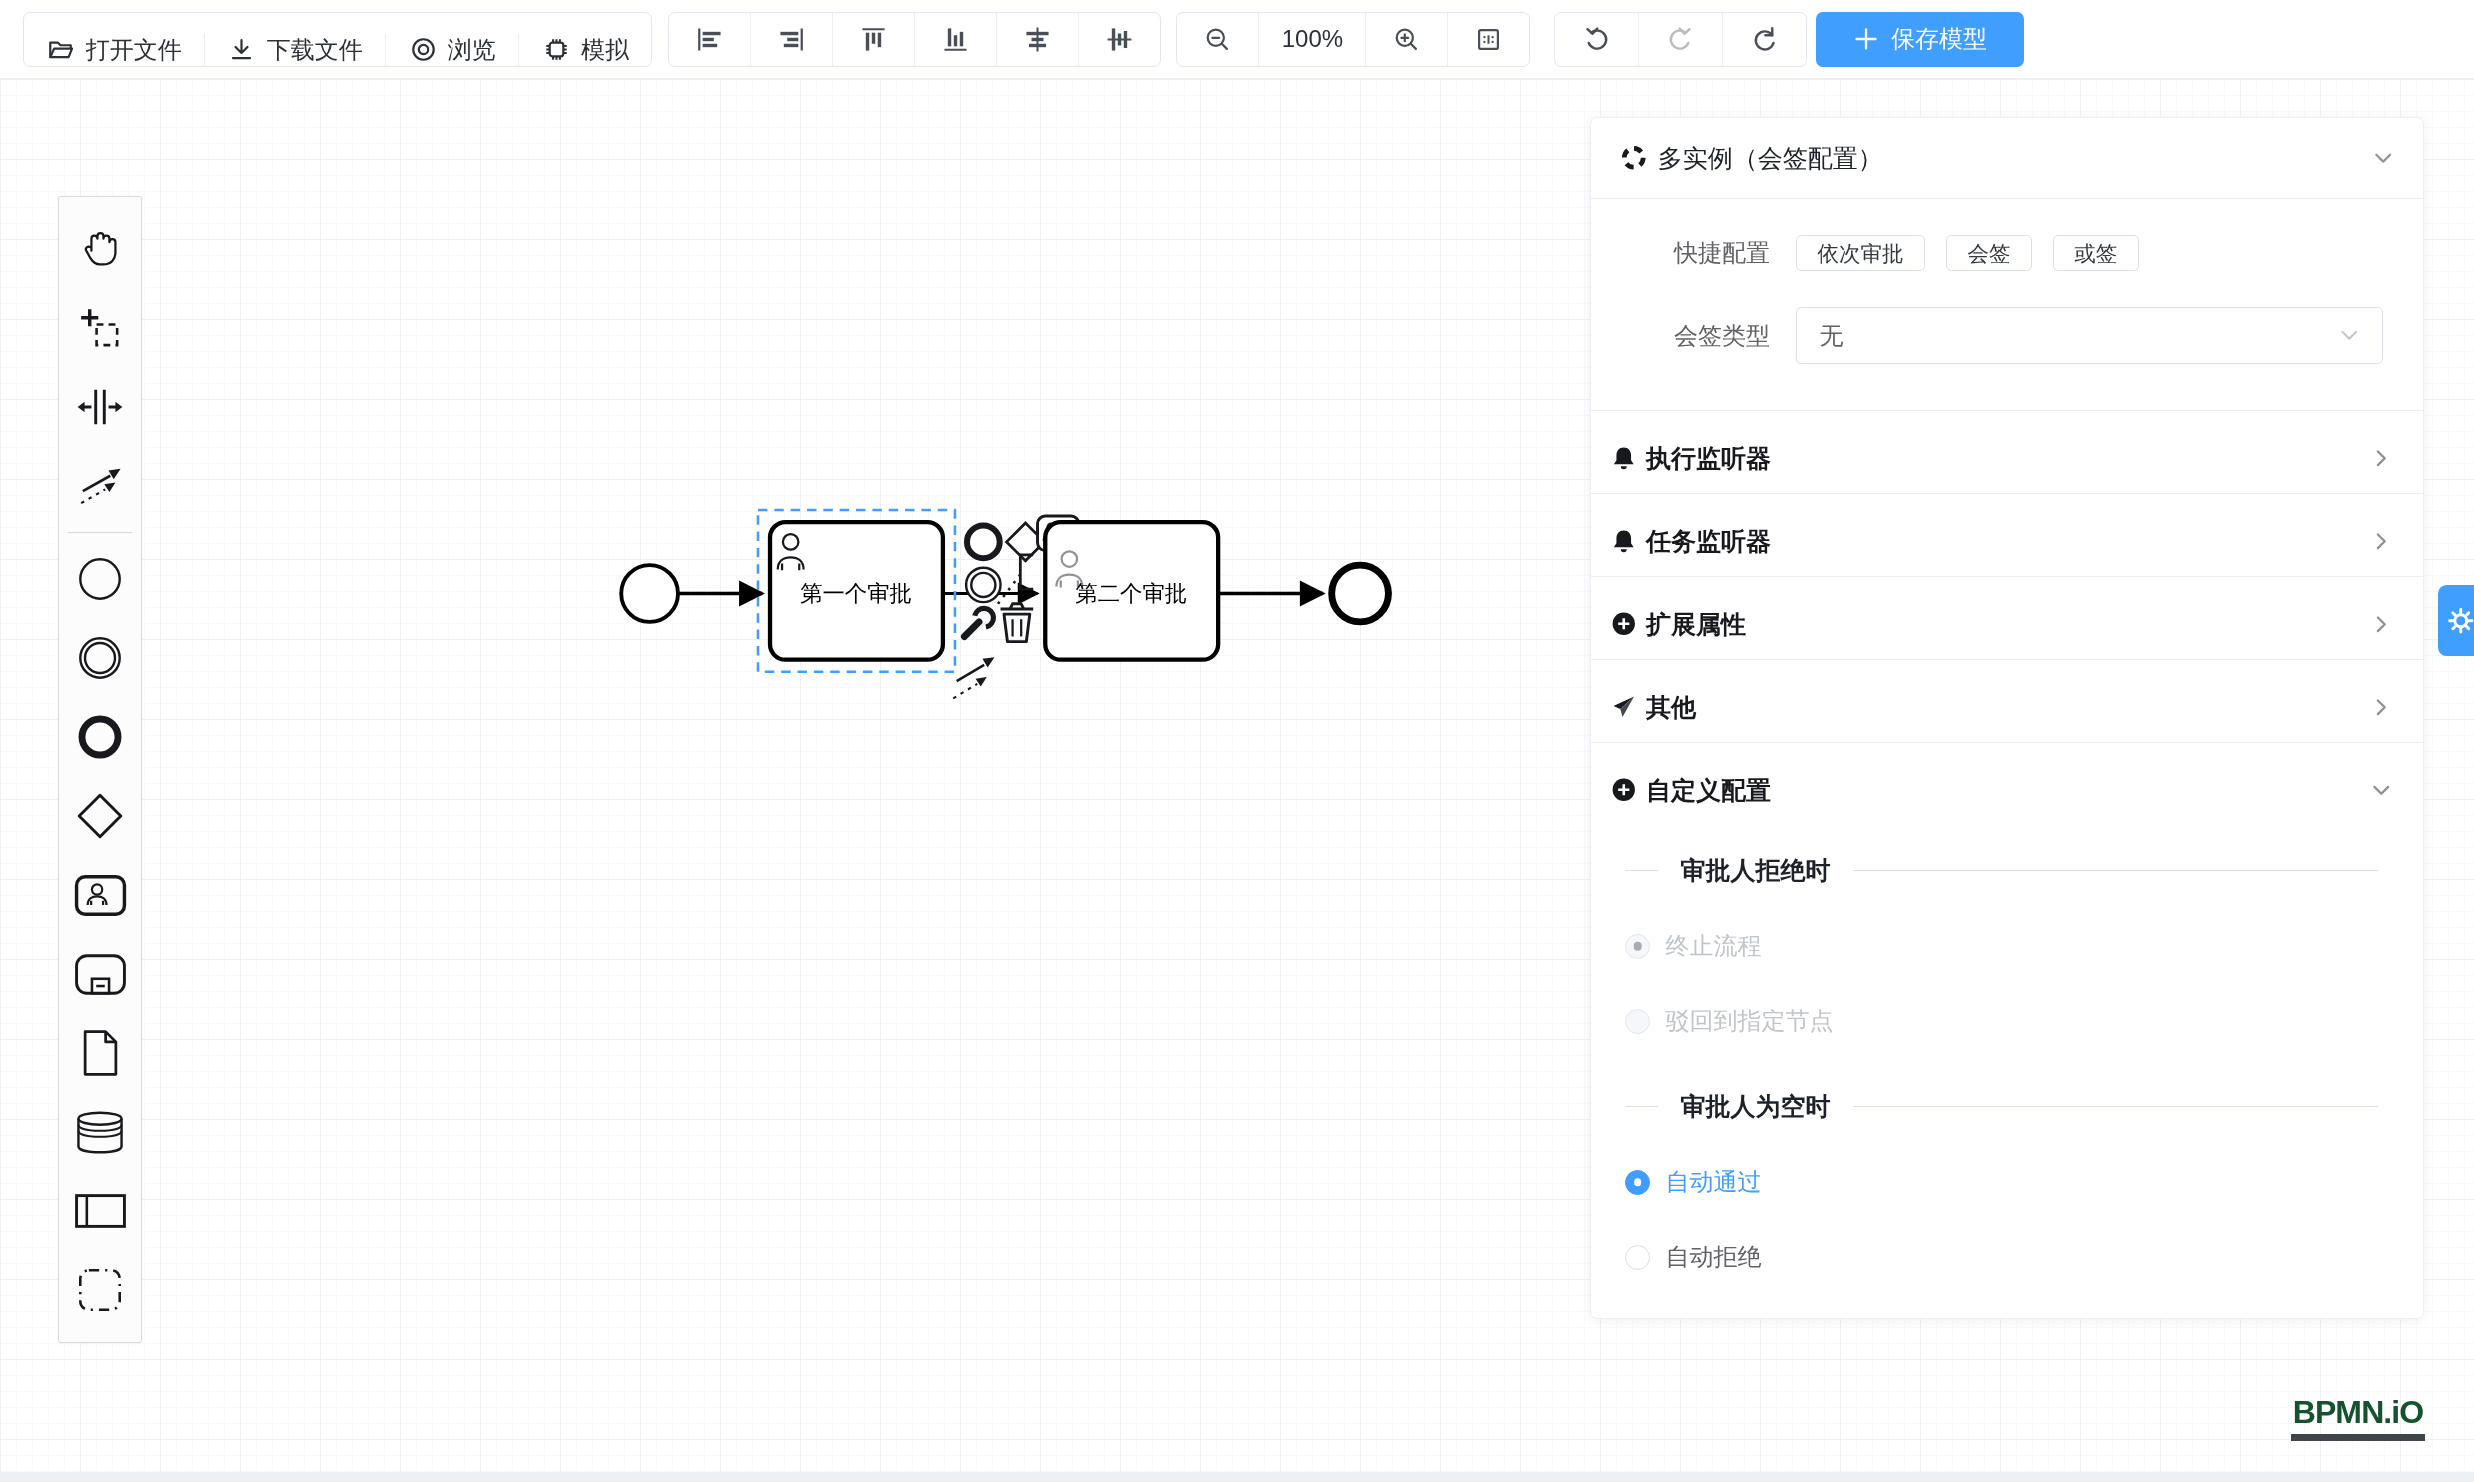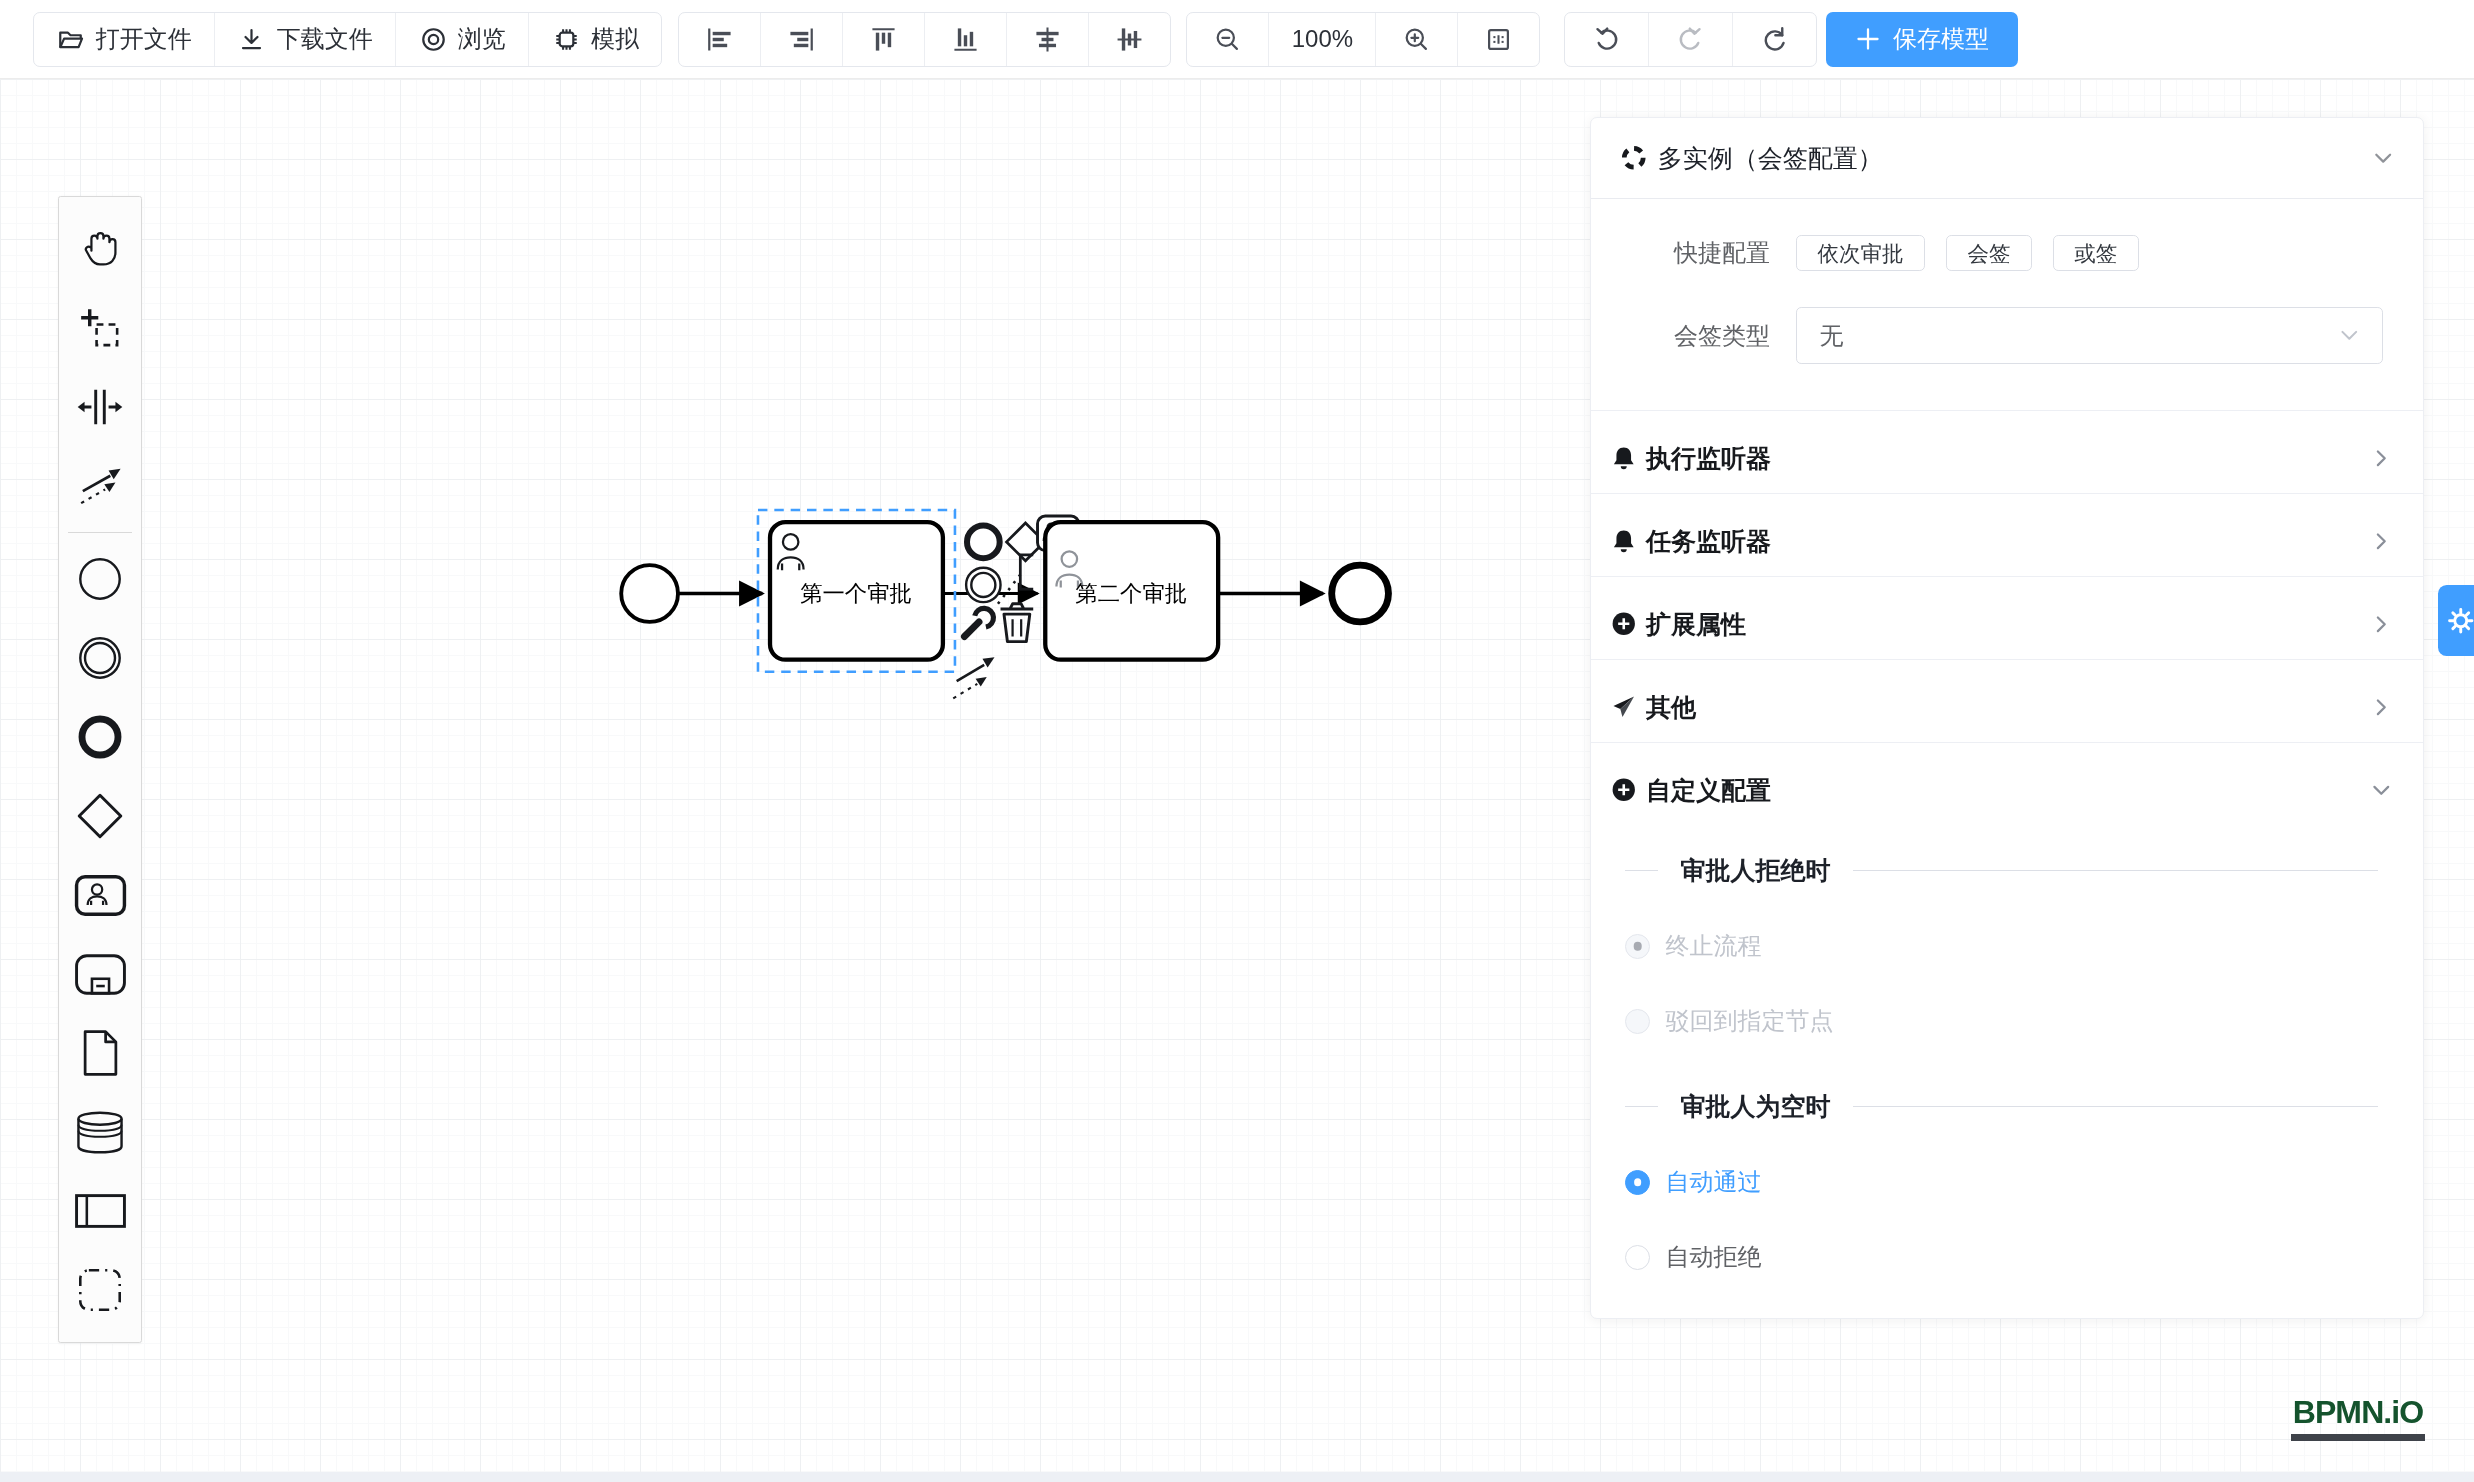--- a/index.html
+++ b/index.html
@@ -20,26 +20,26 @@
   
   .toolbar { position:absolute; left:0; top:0; right:0; height:79px; background:#fff;
     border-bottom:0.9px solid #ececec; display:flex; align-items:center; }
   .tgroup { display:flex; align-items:stretch; height:55px; border:0.9px solid #e4e7ed; border-radius:6.9px;
     background:#fff; overflow:hidden; }
   .tbtn { display:flex; align-items:center; justify-content:center; gap:10.3px; padding:0 22.4px;
     border-right:0.9px solid #eceef2; cursor:pointer; color:#2c3037; font-size:24px; white-space:nowrap; }
   .tbtn:last-child { border-right:none; }
   .tbtn.icon-only { padding:0 26px; }
   .tbtn svg { display:block; }
-  .g1 { margin-left:33px; }
+  .g1 { margin-left:23px;align-items:flex-end; }
   .g2 { margin-left:15.5px; }
   .g3 { margin-left:15.5px; }
   .g4 { margin-left:24px; }
   .zoom-level { font-size:24px; color:#2c3037; }
-  .save-btn { margin-left:8.6px; height:55px; padding:0 29px; background:#409eff; color:#fff;
+  .save-btn { margin-left:8.6px; height:55px; padding:0 37px; background:#409eff; color:#fff;
     border:none; border-radius:6.9px; font-size:24px; display:flex; align-items:center; gap:12px;
     cursor:pointer; font-family:inherit; }
 
   
   .palette { position:absolute; left:58px; top:196px; width:84px; background:#fcfcfc;
     border:0.9px solid #d9d9d9; border-radius:2.6px; box-shadow:0 0.9px 2.6px rgba(0,0,0,.04);
     padding:12px 0; display:flex; flex-direction:column; align-items:center; }
   .pitem { width:84px; height:79px; display:flex; align-items:center; justify-content:center; cursor:pointer; }
   .psep { width:64px; height:0.9px; background:#d9d9d9; margin:6.9px 0; }
 

